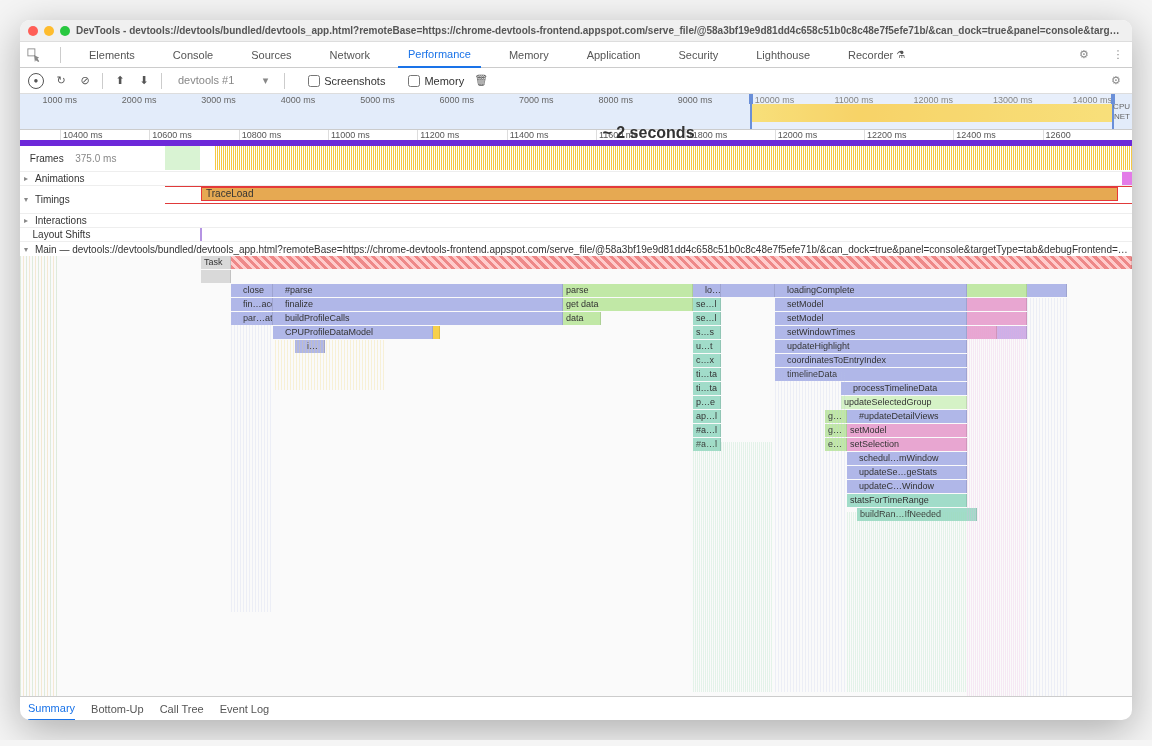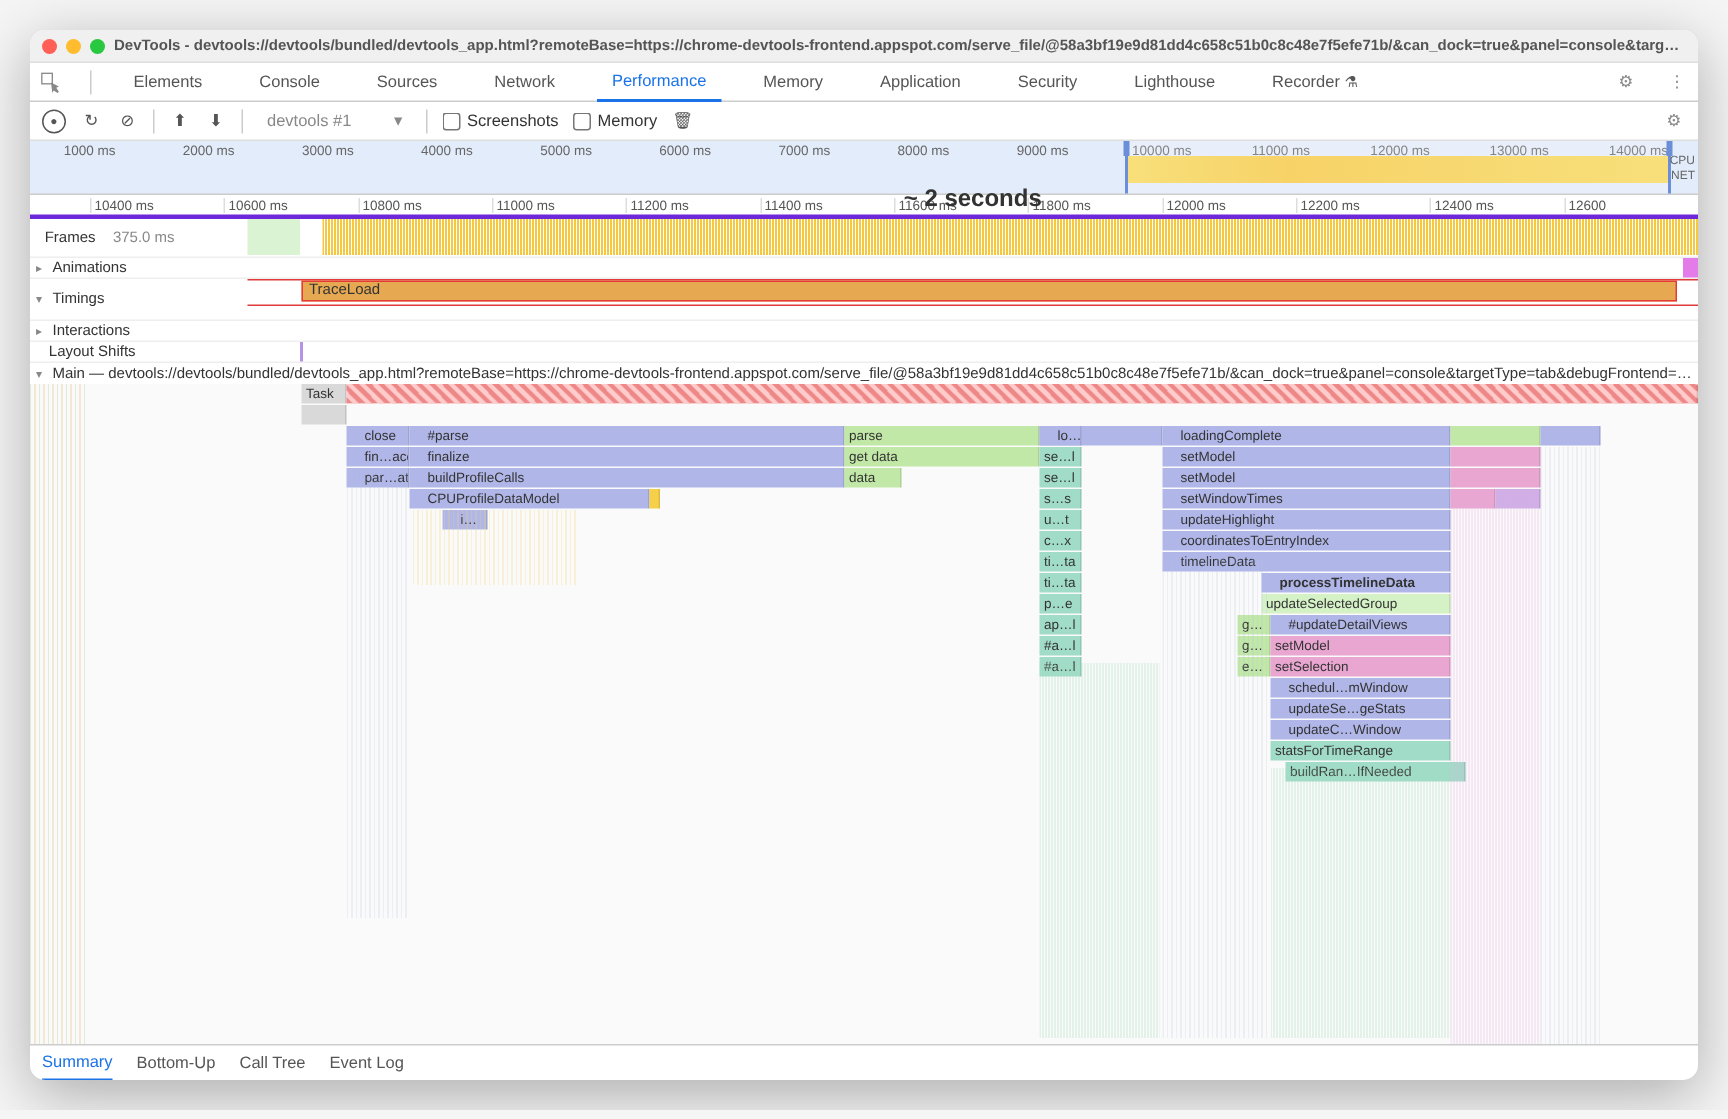--- a/index.html
+++ b/index.html
@@ -46,39 +46,39 @@
   border-bottom: 1px solid #ddd;
   height: 26px;
   display: flex;
   align-items: center;
   padding: 0 8px;
   gap: 10px;
 }
 .tb-btn { width: 16px; height: 16px; display: flex; align-items: center; justify-content: center; color: #555; border: 1.5px solid #555; border-radius: 50%; cursor: pointer; font-size: 8px;}
 .tb-icon { width: 14px; height: 14px; color: #555; cursor: pointer; display: flex; align-items: center; justify-content: center;}
 .sep { width: 1px; height: 16px; background: #ccc; }
-.dropdown { display: flex; align-items: center; gap: 4px; padding: 2px 6px; color: #888; font-size: 11px; }
-.checkbox { display: flex; align-items: center; gap: 4px; font-size: 11px; }
+.dropdown { display: flex; align-items: flex-start; gap: 4px; padding: 2px 6px; color: #888; font-size: 11px; }
+.checkbox { display: flex; align-items: center; gap: 4px; font-size: 11px; margin-left: 13px; }
 .checkbox input { width: 12px; height: 12px; }
 .spacer { flex: 1; }
 .overview {
   background: #e3ecfa;
   height: 36px;
   position: relative;
   border-bottom: 1px solid #ccc;
 }
 .overview-labels { display: flex; font-size: 9px; color: #666; padding-top:1px; }
 .overview-labels span { flex: 1; text-align: center; }
 .overview-right-labels { position: absolute; right: 2px; top: 8px; font-size: 8px; color: #666; text-align: right; line-height: 10px;}
 .overview-sel { position: absolute; left: 730px; right: 18px; top: 0; bottom: 0; border-left: 2px solid #6a8fd8; border-right: 2px solid #6a8fd8; background: rgba(255,255,255,.2);}
 .overview-sel::before, .overview-sel::after { content:''; position:absolute; width:4px; height:10px; background:#6a8fd8; top:0;}
 .overview-sel::before{left:-3px;} .overview-sel::after{right:-3px;}
 .overview-activity { position: absolute; left: 730px; right: 18px; top: 10px; height: 18px; background: linear-gradient(to right, #f7d85a, #f5c842 30%, #f7d85a); }
 .ruler {
-  height: 16px; border-bottom: 3px solid #6d28d9; display: flex; font-size: 9px; color: #555; align-items:flex-start; padding-top:2px;
+  height: 16px; border-bottom: 6px solid #6d28d9; display: flex; font-size: 9px; color: #555; align-items:flex-end; padding-top:2px;
 }
 .ruler span { flex: 1; padding-left: 2px; border-left: 1px solid #ddd; }
 .tracks { position: relative; }
 .track-row { display: flex; border-bottom: 1px solid #eee; min-height: 14px; }
 .track-label { width: 145px; font-size: 10px; color: #333; padding: 1px 4px; display: flex; align-items: center; gap: 3px;}
 .toggle { font-size: 8px; color: #888; width:8px; display:inline-block;}
 .track-content { flex: 1; position: relative; }
 .frames-bars2 { position:absolute; left:0; right:0; top:0; height:24px; }
 .frame-overlay { position:absolute; left:0; top:0; bottom:0; width:35px; background:#d9f3d3;}
 .frame-chunk { position:absolute; top:0; bottom:0; background: repeating-linear-gradient(to right, #f5c842 0 1px, transparent 1px 2px);}
@@ -331,21 +331,21 @@
         <div class="fcell c-blue" style="left:610px; width:192px;">coordinatesToEntryIndex</div>
       </div>
 
       <div class="frow">
         <div class="fcell c-teal" style="left:528px; width:28px;">ti…ta</div>
         <div class="fcell c-blue" style="left:610px; width:192px;">timelineData</div>
       </div>
 
       <div class="frow">
         <div class="fcell c-teal" style="left:528px; width:28px;">ti…ta</div>
-        <div class="fcell c-blue" style="left:676px; width:126px;font-weight:bold;">processTimelineData</div>
+        <div class="fcell c-blue" style="left:676px; width:126px;">processTimelineData</div>
       </div>
 
       <div class="frow">
         <div class="fcell c-teal" style="left:528px; width:28px;">p…e</div>
         <div class="fcell c-ltgreen" style="left:676px; width:126px;">updateSelectedGroup</div>
       </div>
 
       <div class="frow">
         <div class="fcell c-teal" style="left:528px; width:28px;">ap…l</div>
         <div class="fcell c-green" style="left:660px; width:22px;">g…</div>

